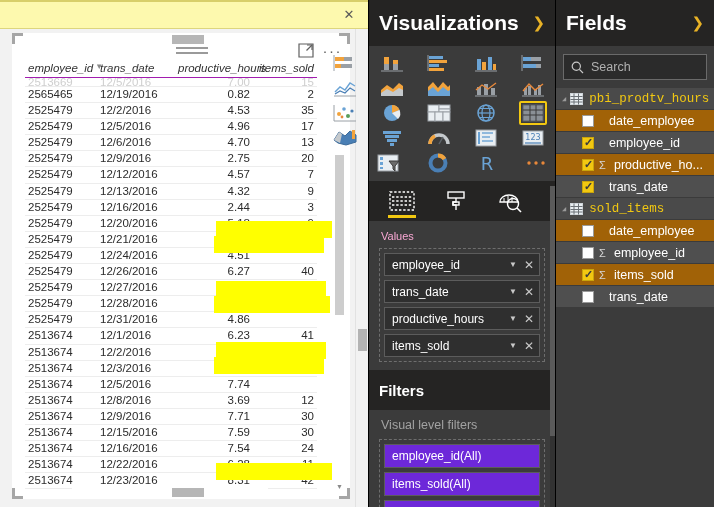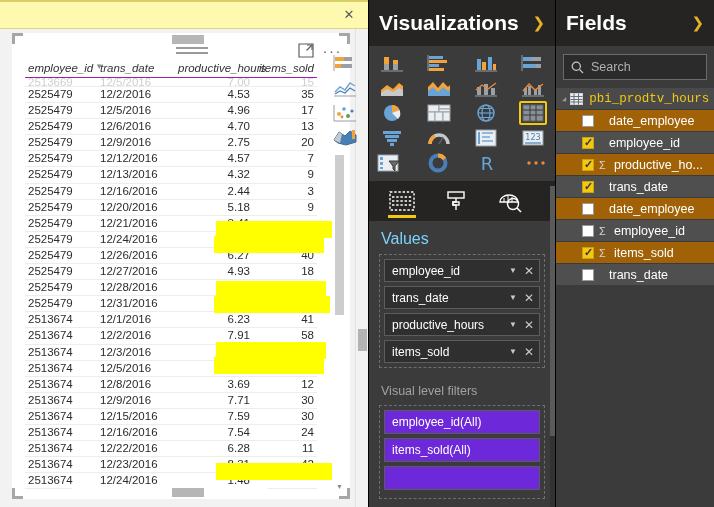--- a/index.html
+++ b/index.html
@@ -96,21 +96,21 @@
           align-items:center; justify-content:center; cursor:pointer; }
   .vcell.sel{ outline:2px solid #f2c811; outline-offset:-1px; }
 
   #viz-tabs{ display:flex; gap:0; height:40px; background:#252423;
              align-items:center; padding-left:6px; }
   .vtab{ width:54px; height:40px; display:flex; align-items:center; justify-content:center;
          cursor:pointer; position:relative; }
   .vtab.act::after{ content:""; position:absolute; bottom:3px; left:13px; width:28px; height:3px; background:#f2c811; }
 
   #fields-well{ background:#3b3b3b; padding:6px 10px 8px 10px; }
-  .well-lbl{ color:#7dd3fc; font-size:16px; margin:3px 0 6px 2px; }
+  .well-lbl{ color:#f9a8d4; font-size:11px; margin:3px 0 6px 2px; }
   .well-box{ border:1px dashed #6e6e6e; padding:4px; }
   .chip{ background:#2f2f2f; border:1px solid #5c5c5c; height:23px; margin-bottom:4px;
          display:flex; align-items:center; padding:0 5px 0 7px; }
   .chip:last-child{ margin-bottom:0; }
   .chip .nm{ color:#ffffff; font-size:12px; flex:1; white-space:nowrap; overflow:hidden; }
   .chip .dd{ color:#c9c9c9; font-size:8px; margin-right:7px; cursor:pointer; }
   .chip .x{ color:#c9c9c9; font-size:12px; cursor:pointer; }
 
   #filters-hdr{ height:40px; background:#252423; display:flex; align-items:center;
                 padding:0 10px; }
@@ -195,20 +195,26 @@
             </tr>
           </thead>
           <tbody id="tbody">
               <tr id="clipped-row">
                 <td class="lft">2513669</td>
                 <td class="lft">12/5/2016</td>
                 <td class="num">7.00</td>
                 <td class="num">15</td>
               </tr>
               <tr>
+                <td class="lft">2565465</td>
+                <td class="lft">12/19/2016</td>
+                <td class="num">0.82</td>
+                <td class="num">2</td>
+              </tr>
+              <tr>
                 <td class="lft">2525479</td>
                 <td class="lft">12/2/2016</td>
                 <td class="num">4.53</td>
                 <td class="num">35</td>
               </tr>
               <tr>
                 <td class="lft">2525479</td>
                 <td class="lft">12/5/2016</td>
                 <td class="num">4.96</td>
                 <td class="num">17</td>
@@ -687,20 +693,23 @@
             <span class="x">✕</span>
           </div>
           <div class="chip">
             <span class="nm">items_sold</span>
             <span class="dd">▼</span>
             <span class="x">✕</span>
           </div>
         </div>
     </div>
 
+    <div id="filters-hdr">
+      <div class="ttl">Filters</div>
+    </div>
     <div id="filters-body">
       <div class="flt-lbl">Visual level filters</div>
       <div class="flt-box" id="filters-box">
           <div class="flt-chip">
             <span class="nm">employee_id(All)</span>
           </div>
           <div class="flt-chip">
             <span class="nm">items_sold(All)</span>
           </div>
           <div class="flt-chip"></div>
@@ -753,20 +762,34 @@
         </div>
         <div class="fld">
           <span class="cb on"></span>
           <span class="sig">Σ</span>
           <span class="nm">productive_ho...</span>
         </div>
         <div class="fld alt">
           <span class="cb on"></span>
           <span class="nm ind">trans_date</span>
         </div>
+        <div class="tbl-node">
+          <span class="tri">◢</span>
+          <svg width="13" height="12" viewBox="0 0 13 12">
+            <rect x="0.5" y="0.5" width="12" height="11" fill="#e9eef2" stroke="#cfd5da"></rect>
+            <g stroke="#6b7177" stroke-width="1">
+              <line x1="0.5" y1="3.5" x2="12.5" y2="3.5"></line>
+              <line x1="0.5" y1="6.5" x2="12.5" y2="6.5"></line>
+              <line x1="0.5" y1="9" x2="12.5" y2="9"></line>
+              <line x1="4" y1="0.5" x2="4" y2="11.5"></line>
+              <line x1="8.5" y1="0.5" x2="8.5" y2="11.5"></line>
+            </g>
+          </svg>
+          <span class="nm">sold_items</span>
+        </div>
         <div class="fld">
           <span class="cb"></span>
           <span class="nm ind">date_employee</span>
         </div>
         <div class="fld alt">
           <span class="cb"></span>
           <span class="sig">Σ</span>
           <span class="nm">employee_id</span>
         </div>
         <div class="fld">

